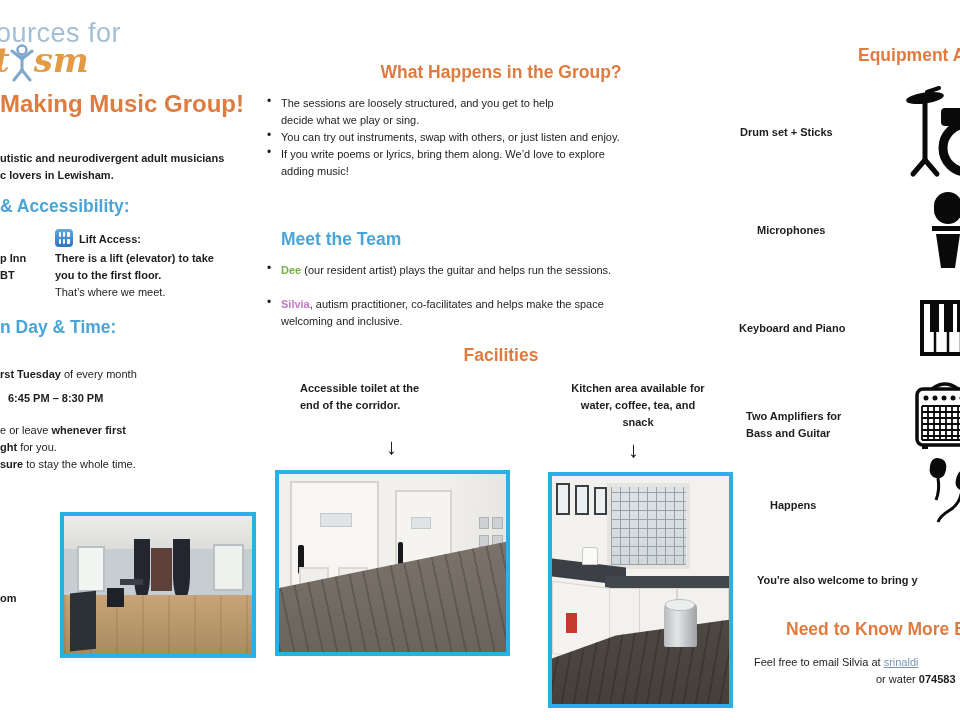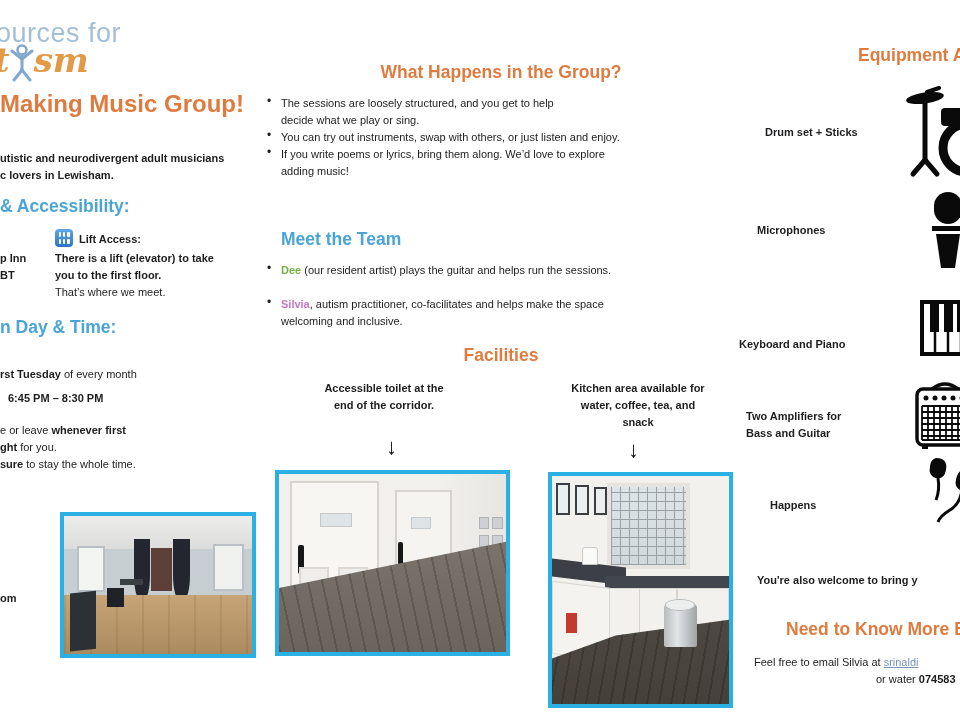--- a/index.html
+++ b/index.html
@@ -197,21 +197,21 @@
     <span class="line nw"><span class="b" style="color:#76b043;">Dee</span><span> (our resident artist) plays the guitar and helps run the sessions.</span></span>
   </li>
   <li style="margin-top:17px;">
     <span class="line nw"><span class="b" style="color:#c678c6;">Silvia</span><span>, autism practitioner, co-facilitates and helps make the space</span></span>
     <span class="line nw">welcoming and inclusive.</span>
   </li>
 </ul>
 
 <div class="abs h-orange" style="left:281px; top:345px; width:440px; text-align:center;">Facilities</div>
 
-<div class="abs t135 b" style="left:300px; top:380px; width:168px; text-align:center;">
+<div class="abs t135 b" style="left:300px; top:380px; width:168px; ">
   <span class="line">Accessible toilet at the</span>
   <span class="line">end of the corridor.</span>
 </div>
 <div class="abs t135 b" style="left:549px; top:380px; width:178px; text-align:center;">
   <span class="line">Kitchen area available for</span>
   <span class="line">water, coffee, tea, and</span>
   <span class="line">snack</span>
 </div>
 
 <div class="abs arrow" style="left:386px; top:434px;">↓</div>
@@ -251,39 +251,39 @@
   <div class="ki-split" style="left:49%; top:49%; width:1%; height:23%;"></div>
   <div class="ki-split" style="left:70%; top:49%; width:1%; height:23%;"></div>
   <div class="ki-ext"></div>
   <div class="ki-floor"></div>
   <div class="ki-bin"></div>
   <div class="ki-binlid"></div>
 </div>
 
 <div class="abs nw h-orange" style="left:858px; top:45px;">Equipment A</div>
 
-<div class="abs nw t135 b" style="left:765px; top:124px;text-align:right;">Drum set + Sticks</div>
+<div class="abs nw t135 b" style="left:740px; top:124px;text-align:right;">Drum set + Sticks</div>
 <svg class="eq abs" style="left:905px; top:86px;" width="68" height="92" viewBox="0 0 68 92">
   <ellipse cx="20" cy="12" rx="19" ry="5.5" fill="#0a0a0a" transform="rotate(-8 20 12)"></ellipse>
   <line x1="22" y1="6" x2="34" y2="2" stroke="#0a0a0a" stroke-width="4" stroke-linecap="round"></line>
   <line x1="20" y1="17" x2="20" y2="78" stroke="#0a0a0a" stroke-width="5"></line>
   <line x1="20" y1="74" x2="8" y2="88" stroke="#0a0a0a" stroke-width="5" stroke-linecap="round"></line>
   <line x1="20" y1="74" x2="32" y2="88" stroke="#0a0a0a" stroke-width="5" stroke-linecap="round"></line>
   <rect x="36" y="22" width="30" height="18" rx="4" fill="#0a0a0a"></rect>
   <circle cx="62" cy="62" r="24" fill="none" stroke="#0a0a0a" stroke-width="9"></circle>
 </svg>
 
 <div class="abs nw t135 b" style="left:757px; top:222px;">Microphones</div>
 <svg class="eq abs" style="left:928px; top:192px;" width="40" height="78" viewBox="0 0 40 78">
   <rect x="6" y="0" width="28" height="32" rx="14" fill="#0a0a0a"></rect>
   <rect x="4" y="34" width="32" height="5" fill="#0a0a0a"></rect>
   <path d="M8 42 L32 42 L27 76 L13 76 Z" fill="#0a0a0a"></path>
 </svg>
 
-<div class="abs nw t135 b" style="left:739px; top:336px;">Keyboard and Piano</div>
+<div class="abs nw t135 b" style="left:739px; top:320px;">Keyboard and Piano</div>
 <svg class="eq abs" style="left:920px; top:300px;" width="55" height="56" viewBox="0 0 55 56">
   <rect x="2" y="2" width="51" height="52" fill="#ffffff" stroke="#0a0a0a" stroke-width="4"></rect>
   <line x1="15" y1="2" x2="15" y2="54" stroke="#0a0a0a" stroke-width="2.5"></line>
   <line x1="28" y1="2" x2="28" y2="54" stroke="#0a0a0a" stroke-width="2.5"></line>
   <line x1="41" y1="2" x2="41" y2="54" stroke="#0a0a0a" stroke-width="2.5"></line>
   <rect x="10" y="2" width="9" height="30" fill="#0a0a0a"></rect>
   <rect x="24" y="2" width="9" height="30" fill="#0a0a0a"></rect>
   <rect x="37" y="2" width="9" height="30" fill="#0a0a0a"></rect>
 </svg>
 

